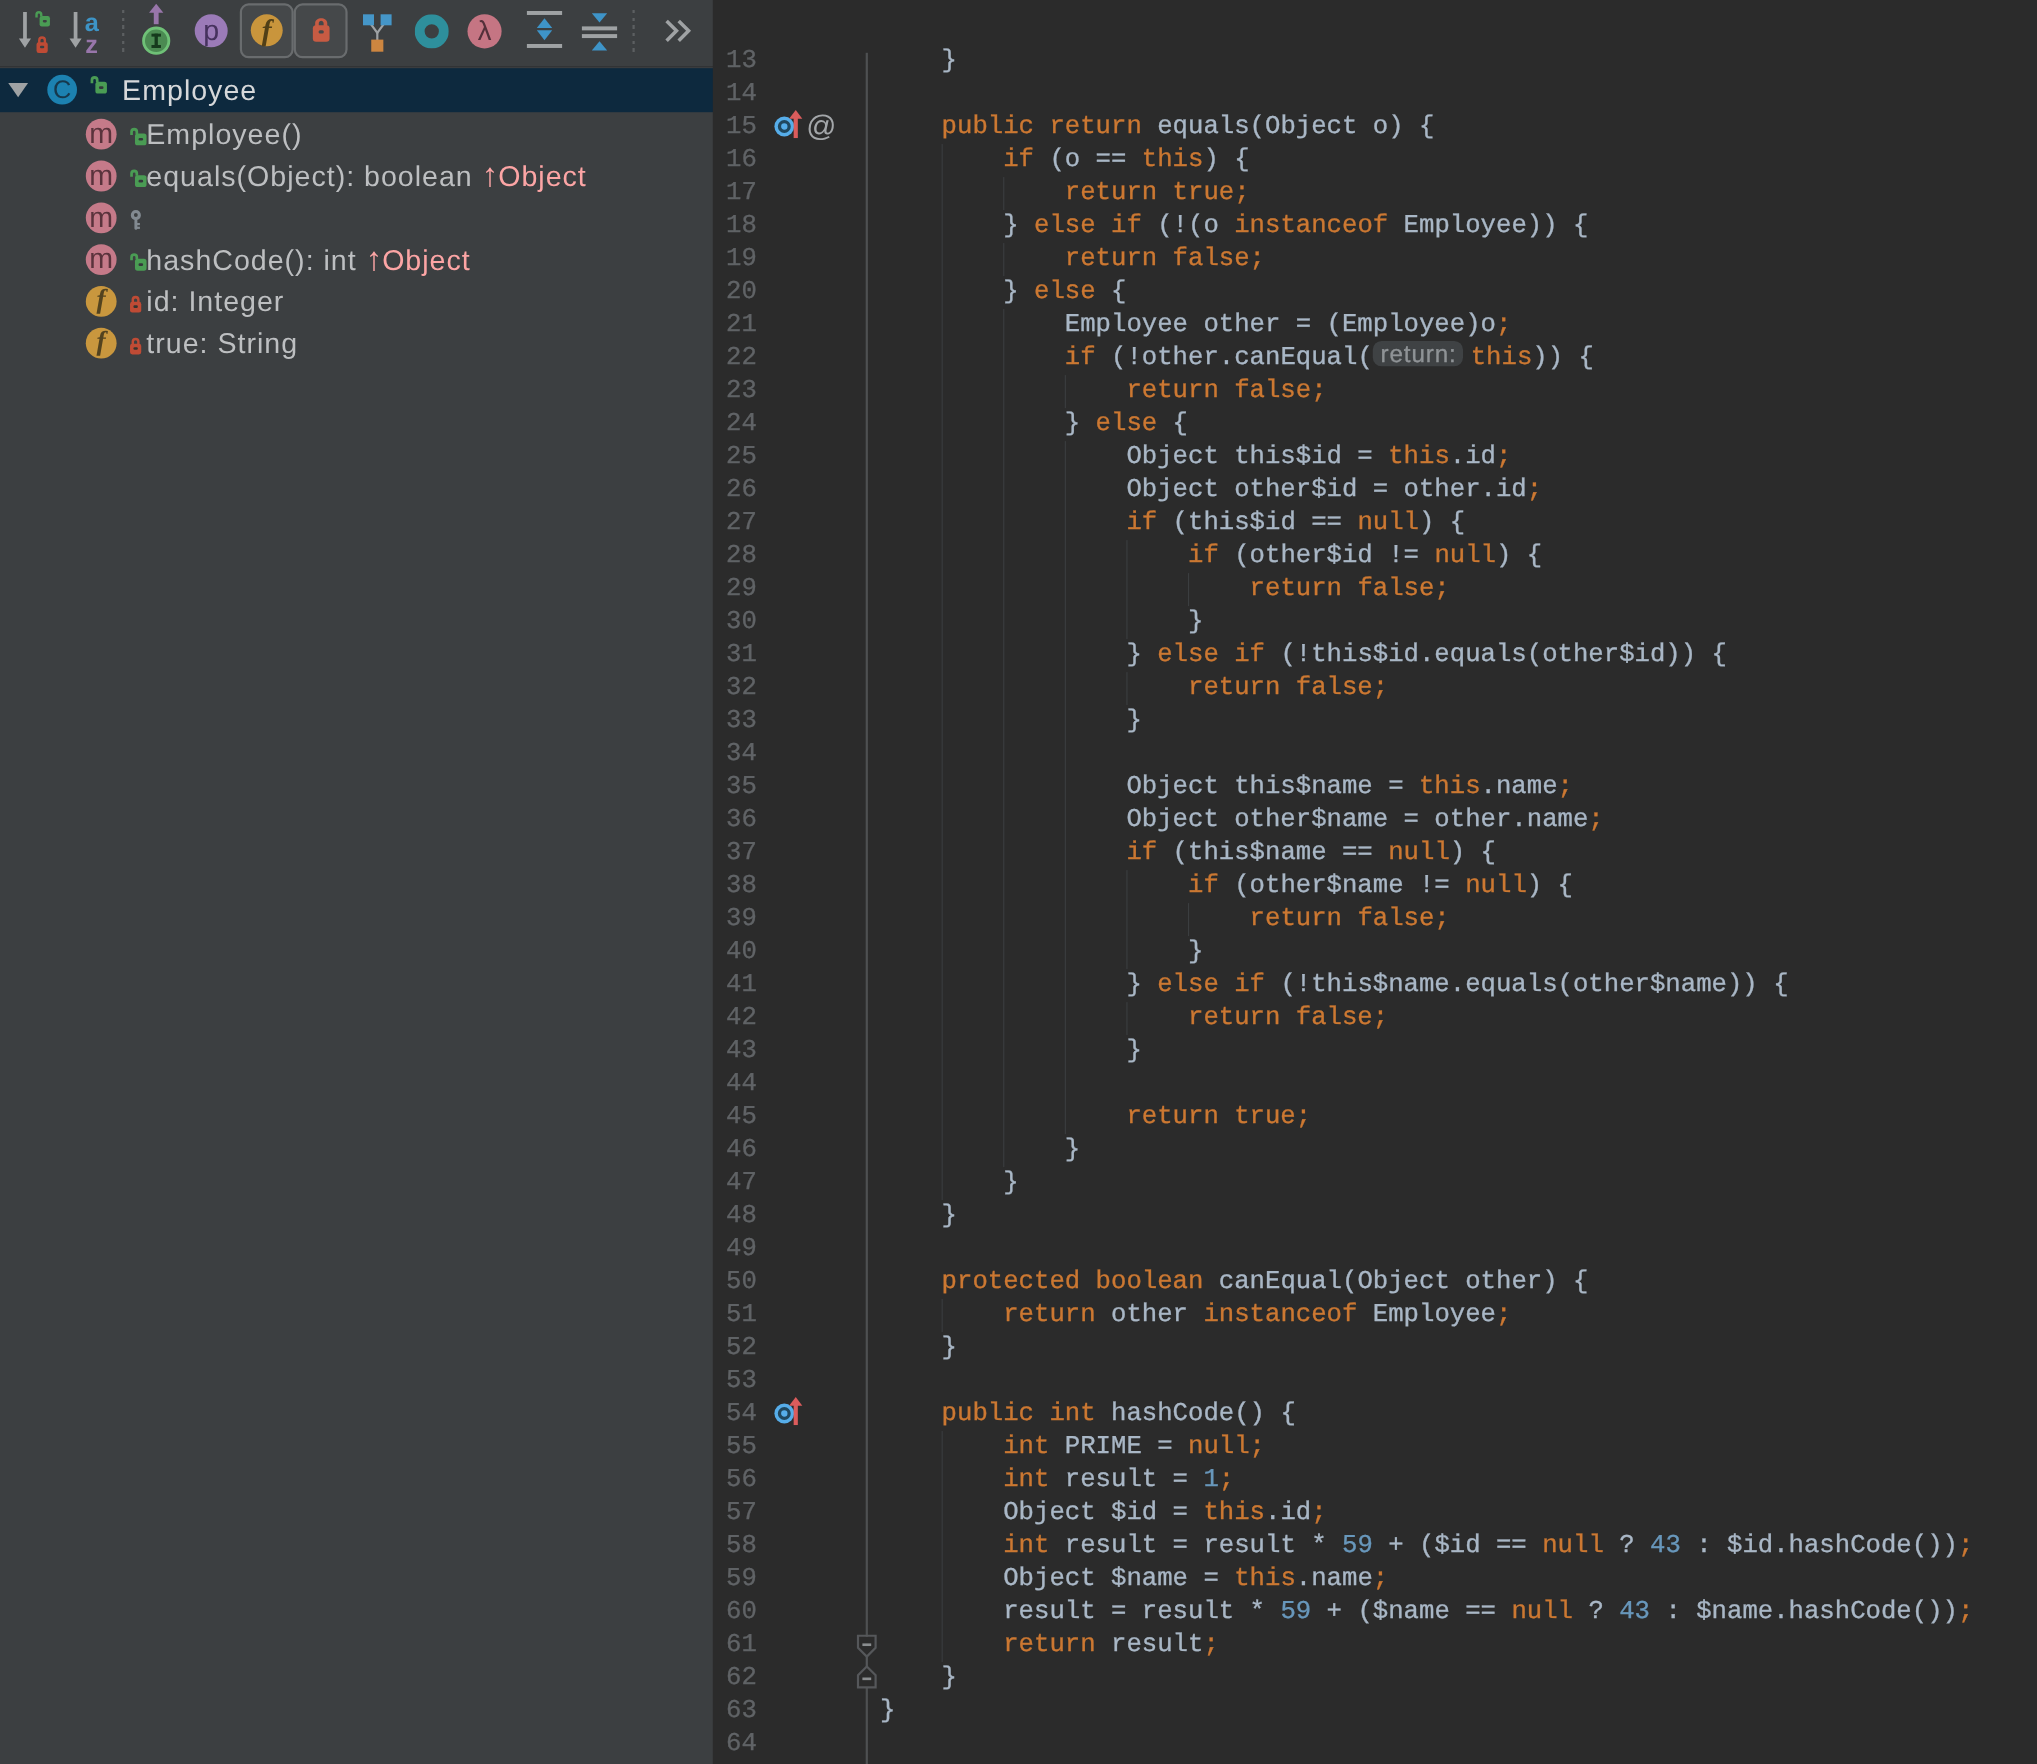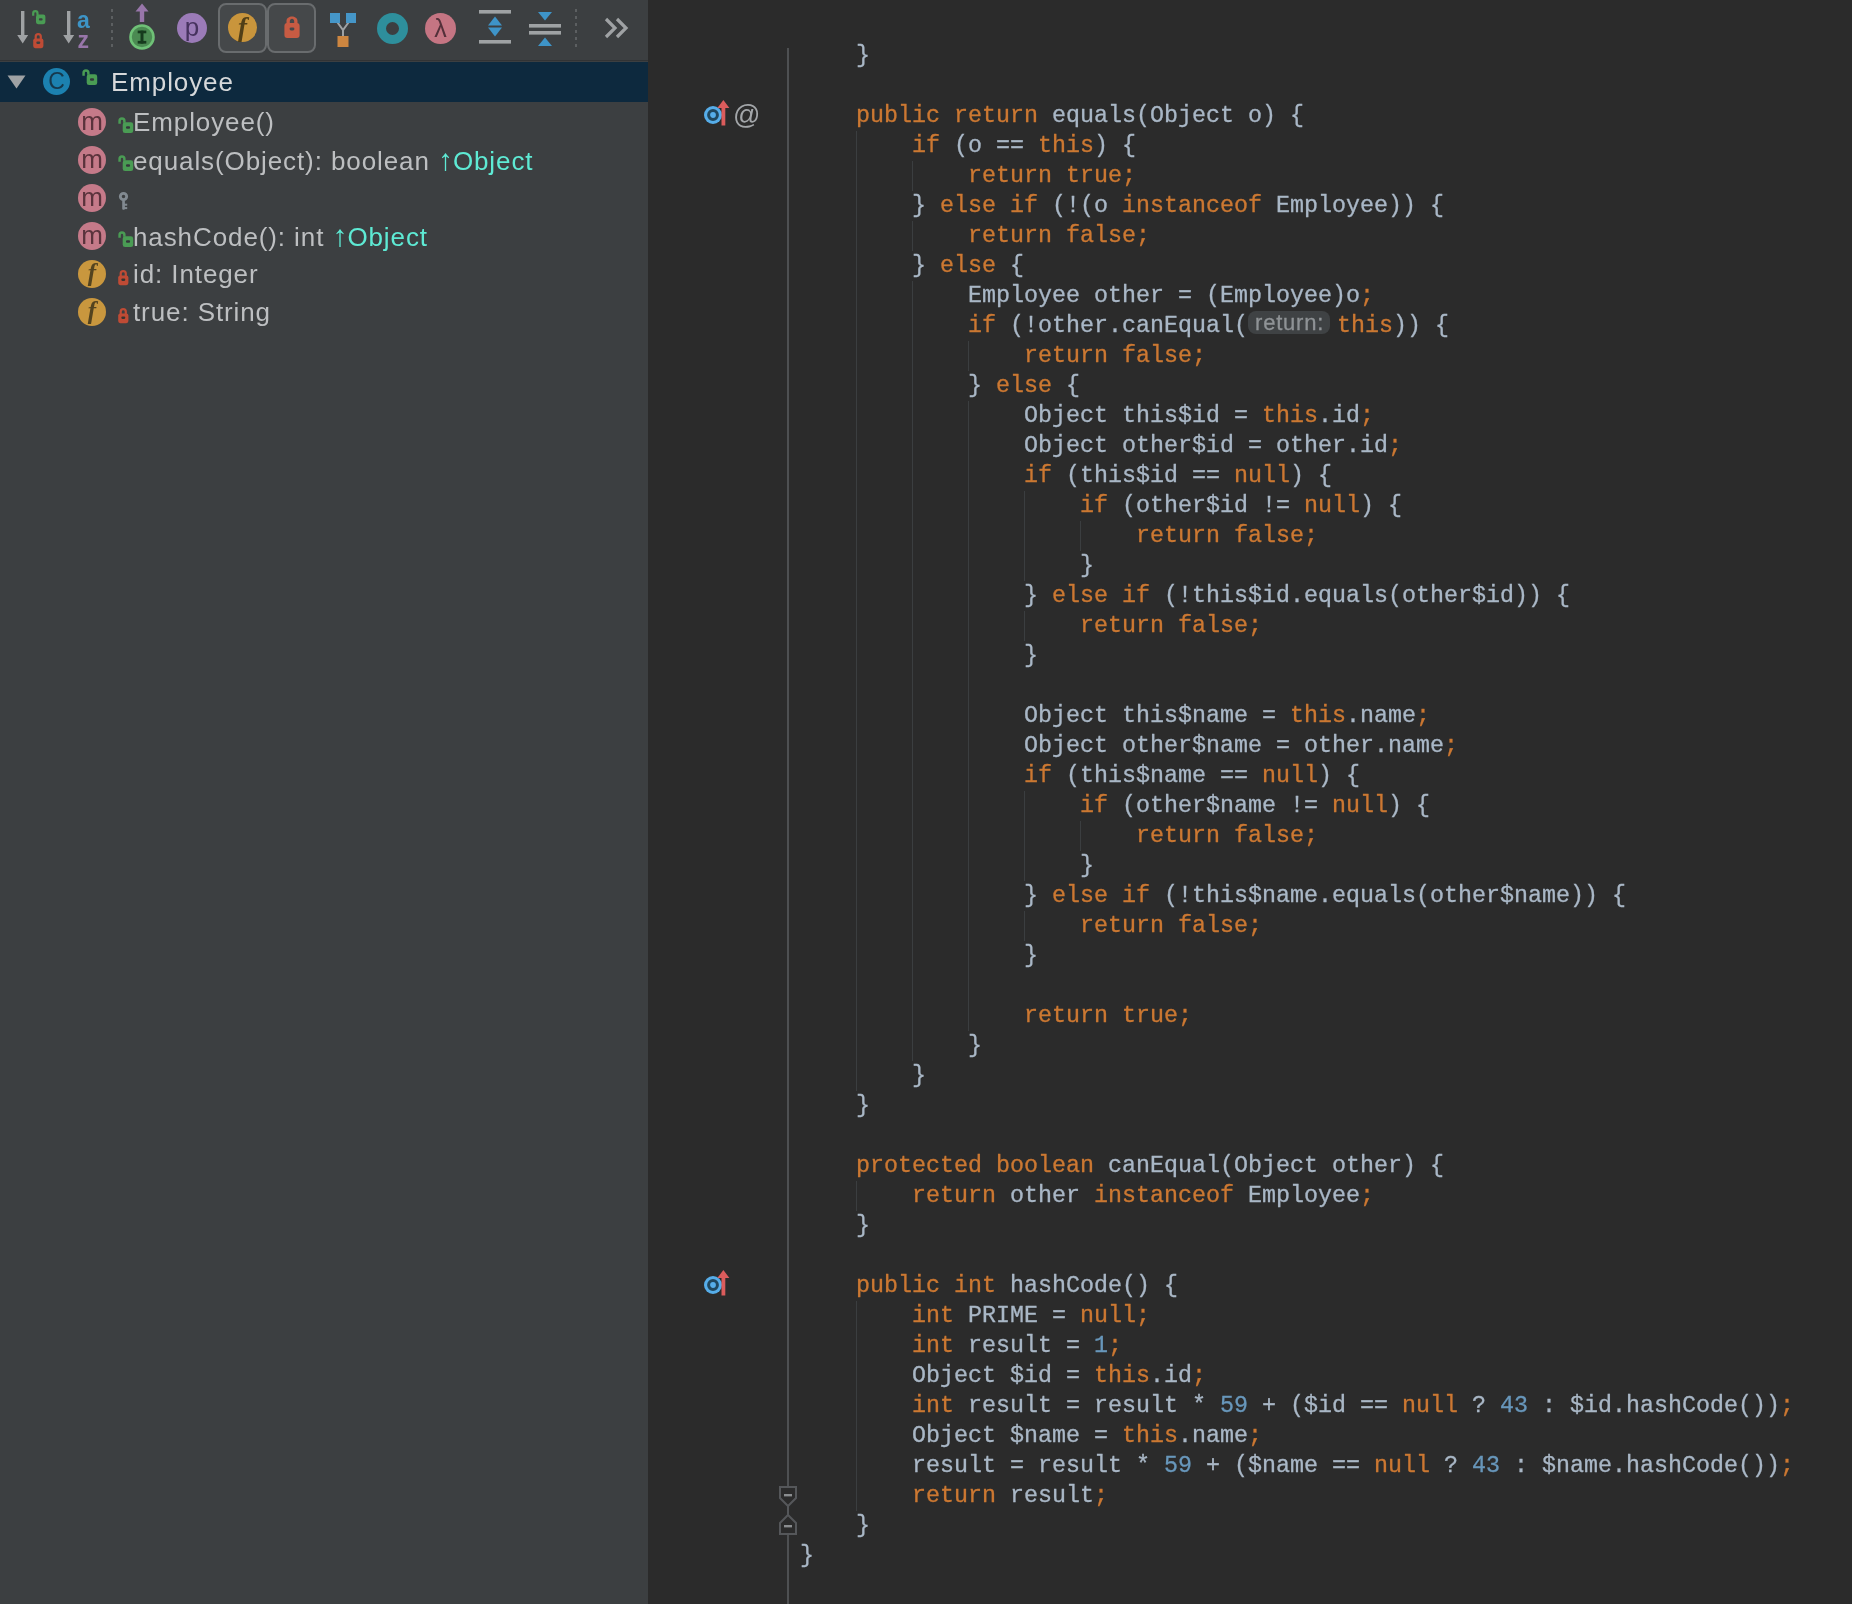--- a/index.html
+++ b/index.html
@@ -7,21 +7,21 @@
 #panel { position:absolute; left:0; top:0; width:650px; height:1604px; background:#3C3F41; }
 #toolbar { position:absolute; left:0; top:0; width:650px; height:61px; background:#3C3F41;
   border-bottom:1px solid #313335; }
 #selrow { position:absolute; left:0; top:62px; width:650px; height:40px; background:#0D293E; }
 .trow { position:absolute; left:0; width:650px; height:38px; line-height:38px; }
 .circ { position:absolute; left:78px; top:5px; width:28px; height:28px; border-radius:50%;
   text-align:center; line-height:26px; font-size:26px; }
 .circ.f { font-family:"Liberation Serif", serif; font-style:italic; font-weight:bold; font-size:25px; line-height:26px; }
 .lk { position:absolute; left:116px; top:7px; }
 .ttext { position:absolute; left:133px; top:0; font-size:26px; color:#BDBFC1; white-space:pre; letter-spacing:0.9px; }
-.dim { color:#5eead4; }
+.dim { color:#fca5a5; }
 .ar { font-size:30px; letter-spacing:0; }
 #editor { position:absolute; left:650px; top:0; width:1202px; height:1604px; background:#2B2B2B; }
 #banner { position:absolute; left:0; top:0; width:1202px; height:50px; z-index:5; background:#53512E;
   border-bottom:2px solid #4A4D4F; color:#BEC2B6; font-size:26px; letter-spacing:0.75px;
   line-height:42px; padding-left:21px; }
 #gsep1, #gsep2 { position:absolute; left:137px; width:2px; background:#4E5052; }
 #gsep1 { top:48px; height:1440px; }
 #gsep2 { top:1534px; height:70px; }
 pre { font-family:"Liberation Mono", monospace; font-size:23.34px; line-height:30px; -webkit-text-stroke:0.3px currentColor; }
 #nums { position:absolute; left:10px; top:41.0px; color:#606366; text-align:right; width:28px; }
@@ -183,20 +183,72 @@
 <div class="ig" style="left:262.0px;top:221.0px;height:30.0px"></div>
 <div class="ig" style="left:262.0px;top:281.0px;height:780.0px"></div>
 <div class="ig" style="left:318.1px;top:341.0px;height:30.0px"></div>
 <div class="ig" style="left:318.1px;top:401.0px;height:630.0px"></div>
 <div class="ig" style="left:374.1px;top:491.0px;height:90.0px"></div>
 <div class="ig" style="left:374.1px;top:611.0px;height:30.0px"></div>
 <div class="ig" style="left:374.1px;top:791.0px;height:90.0px"></div>
 <div class="ig" style="left:374.1px;top:911.0px;height:30.0px"></div>
 <div class="ig" style="left:430.1px;top:521.0px;height:30.0px"></div>
 <div class="ig" style="left:430.1px;top:821.0px;height:30.0px"></div>
+  <pre id="nums">13
+14
+15
+16
+17
+18
+19
+20
+21
+22
+23
+24
+25
+26
+27
+28
+29
+30
+31
+32
+33
+34
+35
+36
+37
+38
+39
+40
+41
+42
+43
+44
+45
+46
+47
+48
+49
+50
+51
+52
+53
+54
+55
+56
+57
+58
+59
+60
+61
+62
+63
+64</pre>
   <pre id="code">        }
 
         <i>public return</i> equals(Object o) {
             <i>if</i> (o == <i>this</i>) {
                 <i>return true;</i>
             } <i>else if</i> (!(o <i>instanceof</i> Employee)) {
                 <i>return false;</i>
             } <i>else</i> {
                 Employee other = (Employee)o<i>;</i>
                 <i>if</i> (!other.canEqual(<span id="hint">return:</span><i>this</i>)) {

